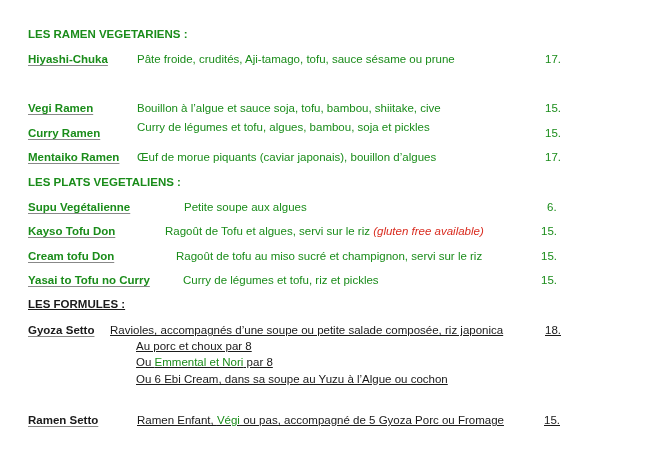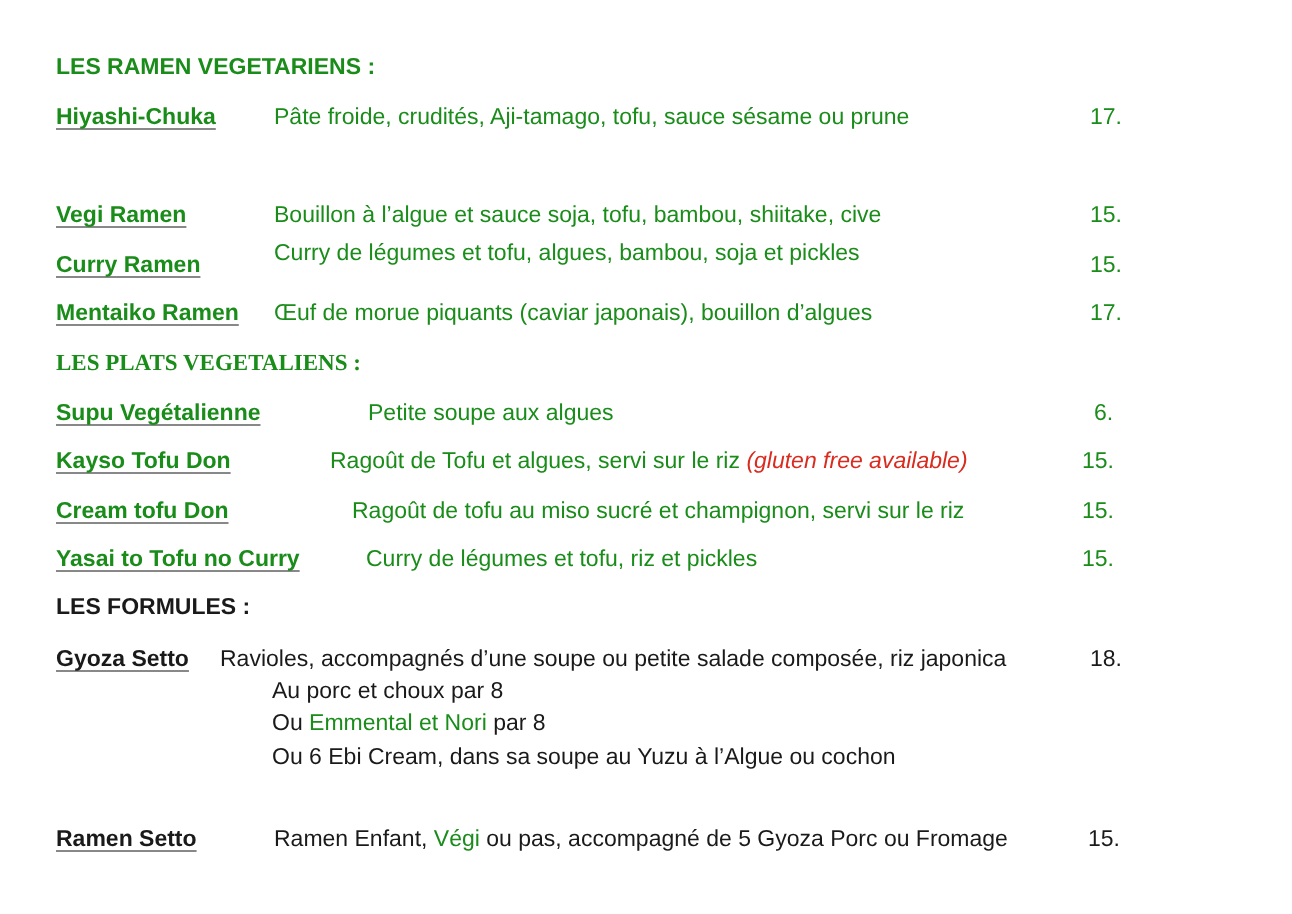--- a/index.html
+++ b/index.html
@@ -2,21 +2,21 @@
 <html><head>
 <meta charset="utf-8">
 <style>
   html, body { margin: 0; padding: 0; background: #ffffff; }
   body {
     width: 646px; height: 457px; position: relative; overflow: hidden;
     font-family: "Liberation Sans", sans-serif; font-size: 11.5px;
   }
   .abs { position: absolute; white-space: nowrap; }
   .green { color: #1a8c1a; }
-  .dark { color: #1a1a1a; }
+  .dark { color: #1a1a1a; text-decoration: underline; }
   .red { color: #d92b1f; font-style: italic; }
   .heading { font-weight: bold; }
   .name { font-weight: bold; text-decoration: underline; text-decoration-color: #888; text-underline-offset: 2px; }
 </style>
 </head>
 <body>
 
 <div class="abs green heading" style="left:28px;top:28px;">LES RAMEN VEGETARIENS :</div>
 
 <div class="abs green name" style="left:28px;top:53px;">Hiyashi-Chuka</div>
@@ -28,21 +28,21 @@
 <div class="abs green" style="left:545px;top:102px;">15.</div>
 
 <div class="abs green name" style="left:28px;top:127px;">Curry Ramen</div>
 <div class="abs green" style="left:137px;top:121px;">Curry de légumes et tofu, algues, bambou, soja et pickles</div>
 <div class="abs green" style="left:545px;top:127px;">15.</div>
 
 <div class="abs green name" style="left:28px;top:151px;">Mentaiko Ramen</div>
 <div class="abs green" style="left:137px;top:151px;">Œuf de morue piquants (caviar japonais), bouillon d’algues</div>
 <div class="abs green" style="left:545px;top:151px;">17.</div>
 
-<div class="abs green heading" style="left:28px;top:176px;font-family:Liberation Serif, serif;">LES PLATS VEGETALIENS :</div>
+<div class="abs green heading" style="left:28px;top:176px;">LES PLATS VEGETALIENS :</div>
 
 <div class="abs green name" style="left:28px;top:201px;">Supu Vegétalienne</div>
 <div class="abs green" style="left:165px;top:201px;padding-left:19px;">Petite soupe aux algues</div>
 <div class="abs green" style="left:547px;top:201px;">6.</div>
 
 <div class="abs green name" style="left:28px;top:225px;">Kayso Tofu Don</div>
 <div class="abs" style="left:165px;top:225px;">
   <span class="green">Ragoût de Tofu et algues, servi sur le riz </span><span class="red">(gluten free available)</span>
 </div>
 <div class="abs green" style="left:541px;top:225px;">15.</div>

